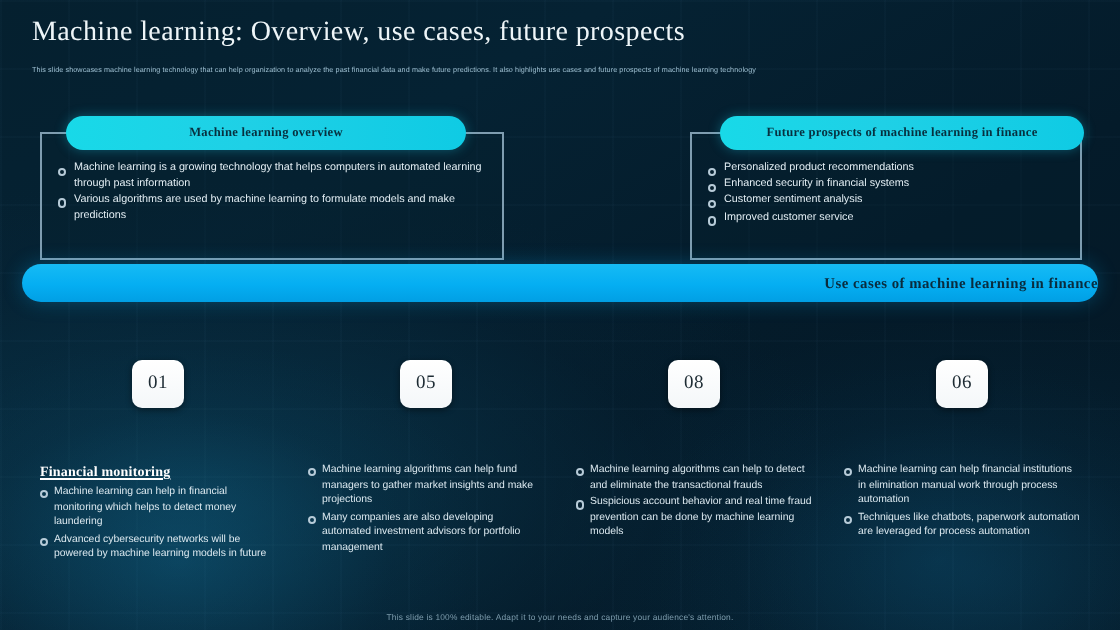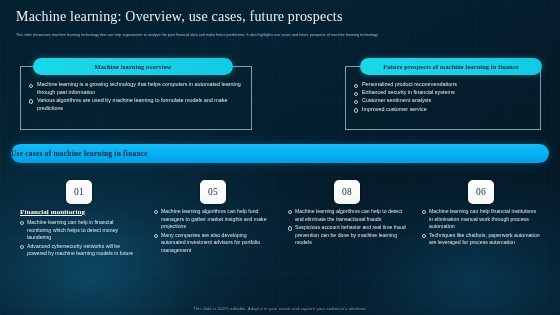--- a/index.html
+++ b/index.html
@@ -118,27 +118,27 @@
     position: absolute;
     left: 1px; top: 2.6px;
     width: 2.4px; height: 2.4px;
     border: 0.6px solid #b7cbd8;
     border-radius: 50%;
   }
 
   
   .banner {
     position: absolute;
-    left: 11px; top: 144px;
+    left: 11px; top: 132px;
     width: 538px; height: 19px;
     border-radius: 10px;
     background: linear-gradient(180deg, #16bbf4 0%, #05aef2 55%, #019fe4 100%);
     display: flex;
     align-items: center;
-    justify-content: flex-start;
+    justify-content: flex-end;
     box-shadow: 0 0 10px rgba(10,170,235,0.30);
   }
   .banner span {
     font-family: "Liberation Serif", serif;
     font-weight: bold;
     font-size: 7.4px;
     color: #0a2b3d;
     letter-spacing: 0.25px;
   }
 
@@ -146,21 +146,21 @@
   .cols {
     position: absolute;
     left: 12px; top: 180px;
     width: 536px;
     display: flex;
   }
   .col { width: 25%; box-sizing: border-box; padding: 0 8px; position: relative; }
 
   .badge {
     width: 26px; height: 24px;
-    margin: 0 auto 4px auto;
+    margin: 0 auto 28px auto;
     border-radius: 5px;
     background: linear-gradient(180deg, #ffffff 0%, #f4f7f9 100%);
     display: flex;
     align-items: center;
     justify-content: center;
     box-shadow: 0 1px 3px rgba(0,0,0,0.45);
   }
   .badge span {
     font-family: "Liberation Serif", serif;
     font-size: 9.5px;

